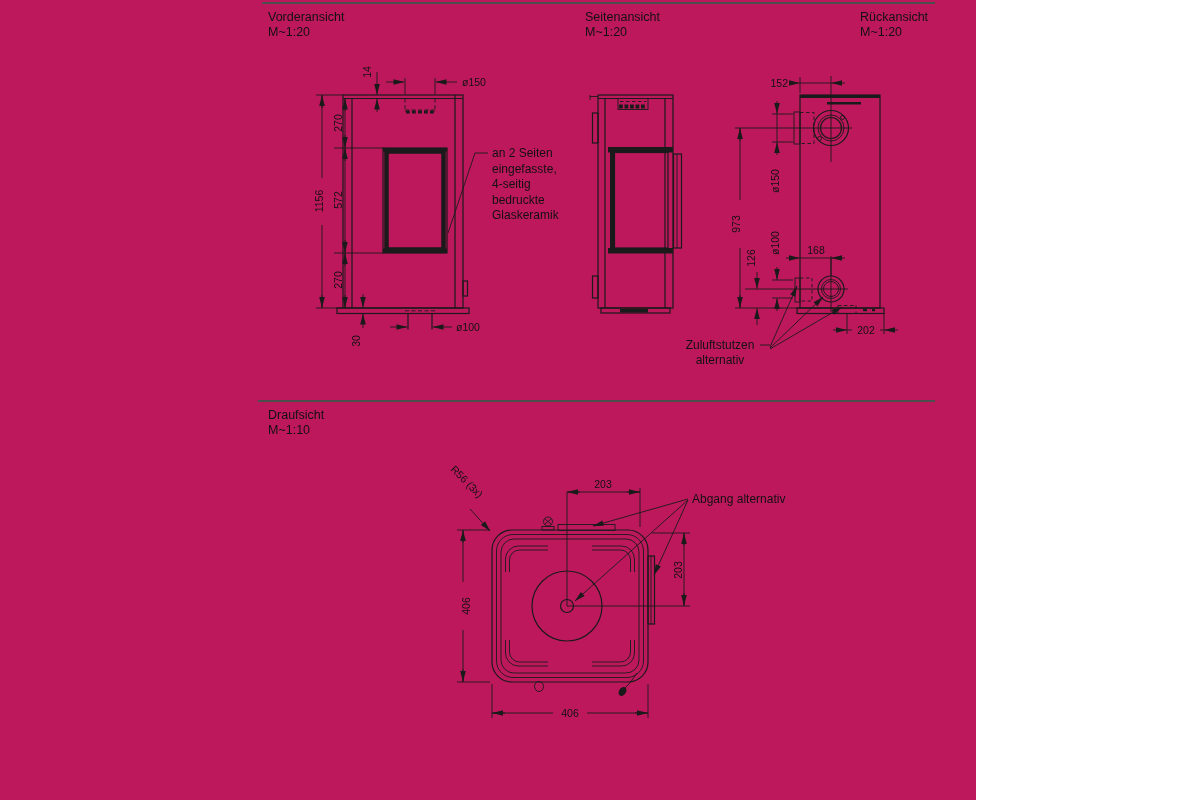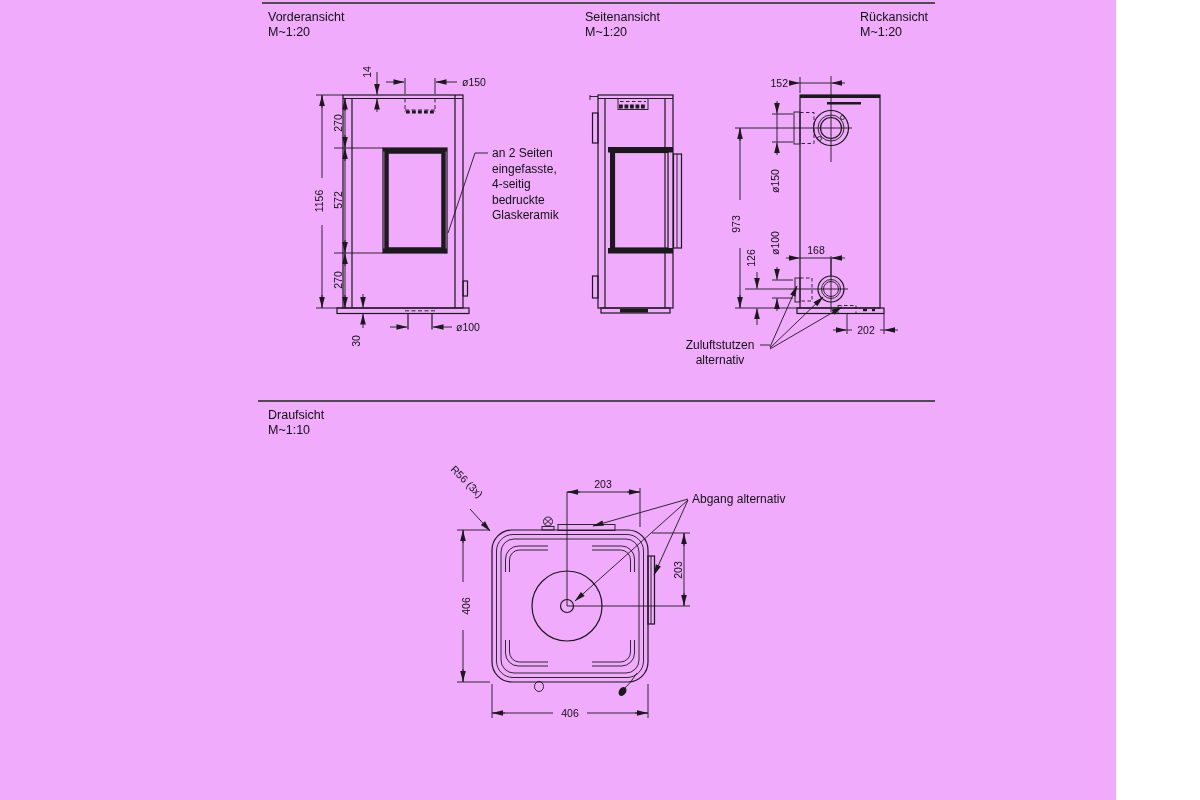--- a/index.html
+++ b/index.html
@@ -1,16 +1,16 @@
 <!DOCTYPE html>
 <html><head>
 <meta charset="utf-8">
 <style>
   html,body{margin:0;padding:0;background:#ffffff;}
-  #canvas{position:relative;width:1116px;height:800px;background:#f0abfc;overflow:hidden;
+  #canvas{position:relative;width:976px;height:800px;background:#be185d;overflow:hidden;
           font-family:"Liberation Sans", sans-serif;}
   svg{position:absolute;left:0;top:0;}
   text{fill:#111111;font-family:"Liberation Sans", sans-serif;}
   .t-title{font-size:12.5px;}
   .t-dim{font-size:10.5px;}
   .t-note{font-size:12px;}
   .lw{stroke:#1a1a1a;stroke-width:1.2;fill:none;}
   .thin{stroke:#1a1a1a;stroke-width:0.9;fill:none;}
   .thick{stroke:#1a1a1a;stroke-width:4.5;fill:none;}
   .fillk{fill:#1a1a1a;stroke:none;}

